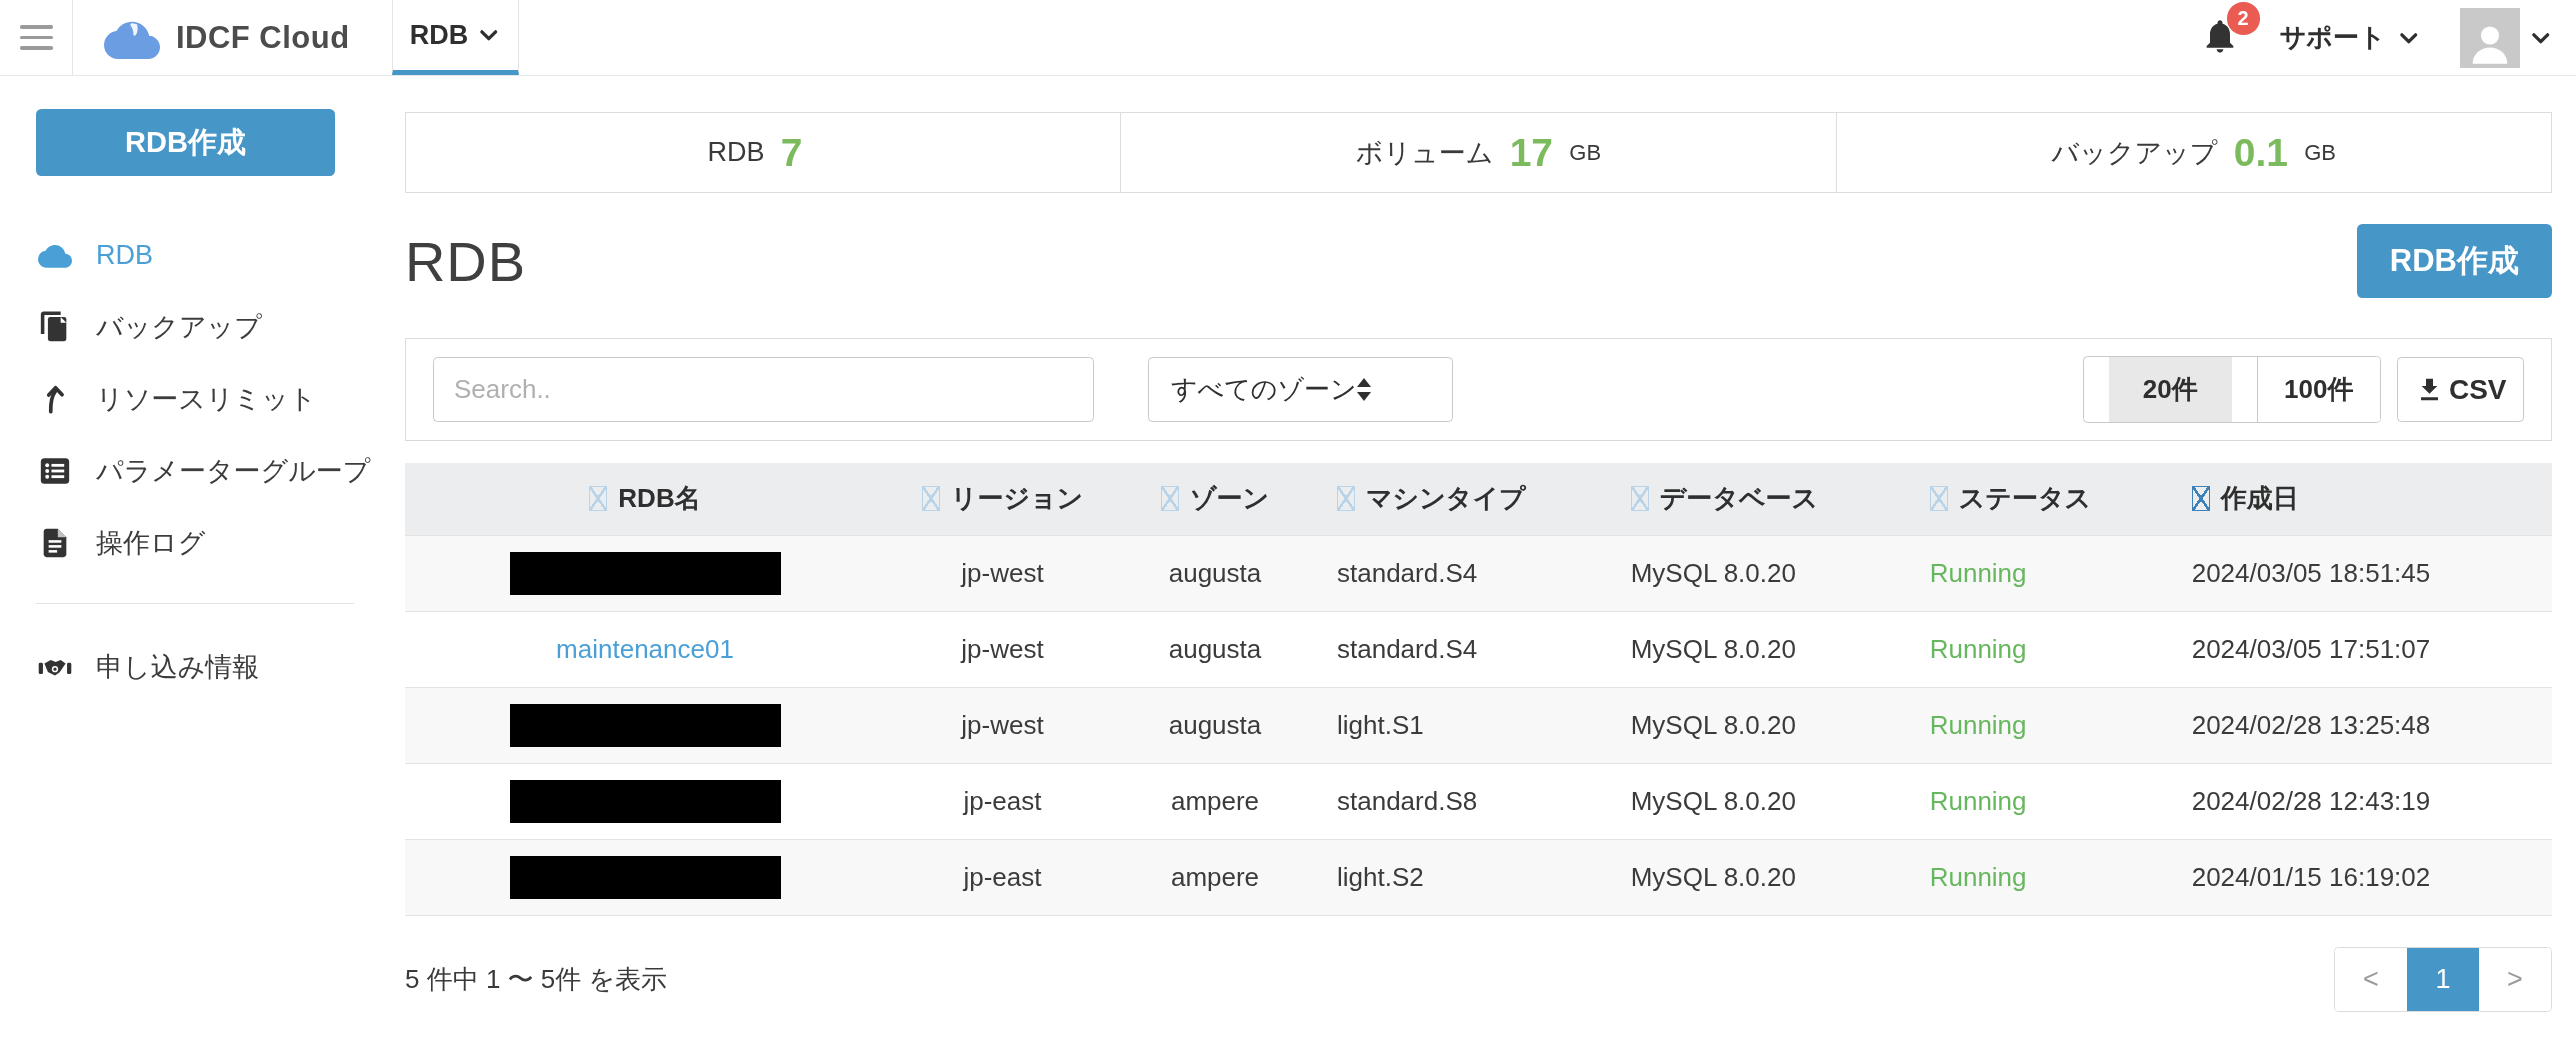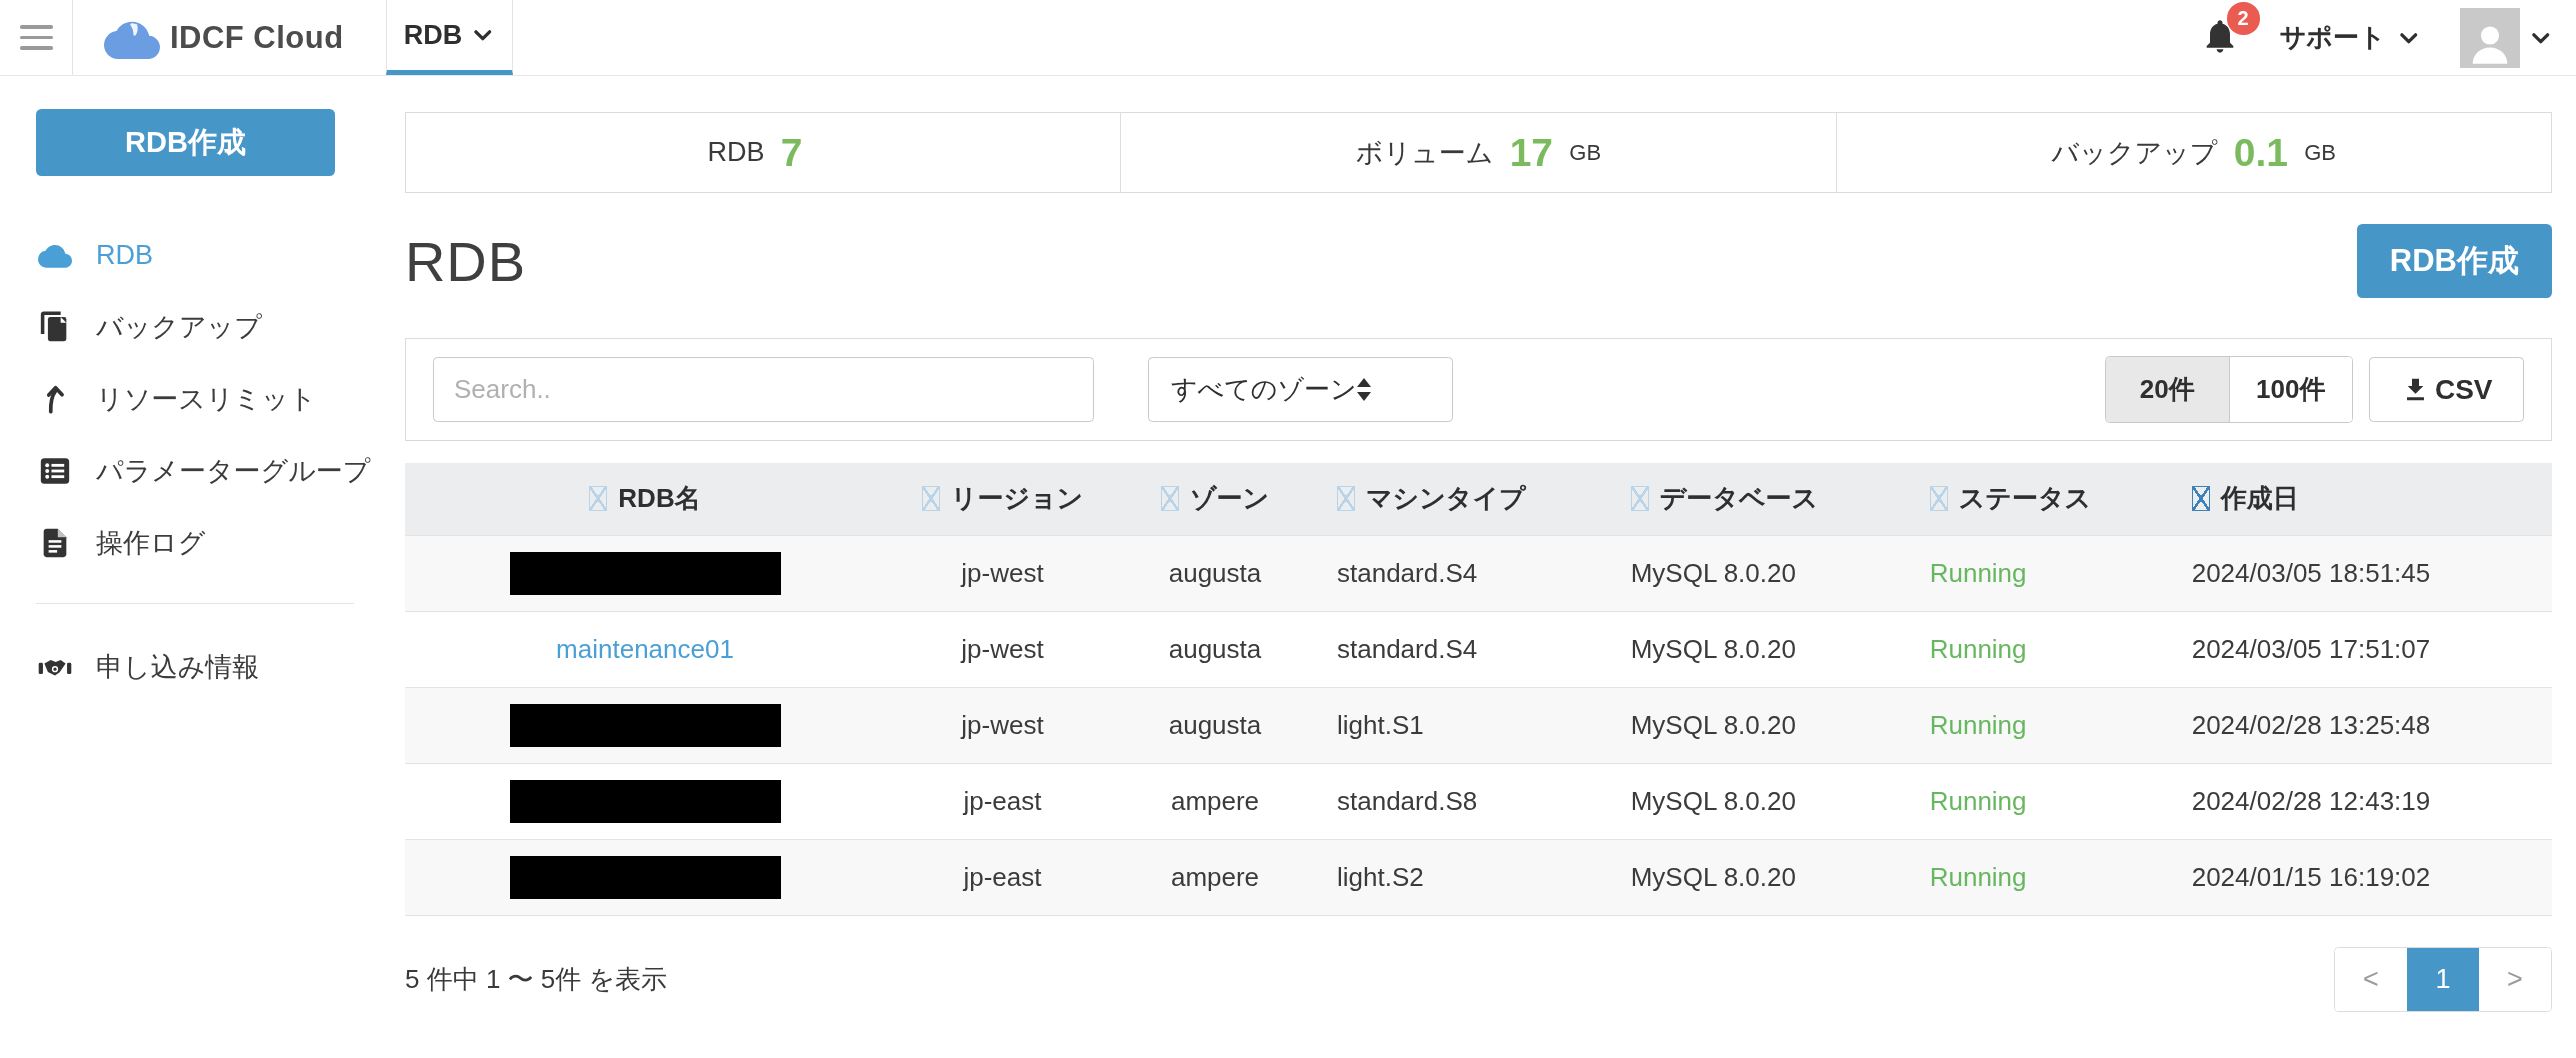--- a/index.html
+++ b/index.html
@@ -17,21 +17,21 @@
     --tofu-active:#3e80b8;
   }
   *{box-sizing:border-box;margin:0;padding:0;}
   html,body{width:2576px;height:1059px;overflow:hidden;background:#fff;
     font-family:"Liberation Sans","DejaVu Sans",sans-serif;color:var(--text);}
   
   .topbar{height:76px;display:flex;align-items:stretch;border-bottom:1.8px solid #e7e7e9;background:#fff;position:relative;}
   .hamburger{width:72px;display:flex;flex-direction:column;justify-content:center;align-items:center;gap:7.2px;cursor:pointer;}
   .hamburger span{display:block;width:33px;height:3.6px;border-radius:1.8px;background:#9a9a9a;}
   .vdiv{width:0.9px;background:#e3e3e3;}
-  .brand{display:flex;align-items:center;gap:10px;padding:0 42px 0 31px;}
+  .brand{display:flex;align-items:center;gap:16px;padding:0 42px 0 31px;}
   .brand svg{width:56px;height:42px;}
   .brand-name{font-size:31px;font-weight:700;color:#4c4c4c;letter-spacing:0.5px;}
   .service-tab{width:127px;display:flex;align-items:center;justify-content:center;gap:9px;
     border-left:0.9px solid #e3e3e3;border-right:0.9px solid #e3e3e3;border-bottom:5.4px solid var(--accent);
     font-size:27px;font-weight:700;color:#2f2f2f;cursor:pointer;}
   .chev{width:23.5px;height:23.5px;}
   .topbar-right{margin-left:auto;display:flex;align-items:center;gap:40px;padding-right:23.5px;}
   .bell{position:relative;cursor:pointer;}
   .bell svg{width:40px;height:40px;}
   .badge{position:absolute;top:-14.5px;right:-20px;min-width:33px;height:33px;border-radius:16.3px;background:var(--badge);
@@ -70,24 +70,24 @@
   .search-input::placeholder{color:#b0b0b0;}
   .zone-select{margin-left:54px;width:305px;height:65px;border:0.9px solid #c9c9c9;border-radius:4.5px;
     display:flex;align-items:center;padding:0 22px;font-size:26px;color:#2f2f2f;cursor:pointer;}
   .sel-arrows{display:flex;flex-direction:column;gap:4.5px;}
   .sel-arrows i{width:0;height:0;border-left:7.2px solid transparent;border-right:7.2px solid transparent;}
   .sel-arrows .up{border-bottom:9px solid #2f2f2f;}
   .sel-arrows .down{border-top:9px solid #2f2f2f;}
   .filter-right{margin-left:auto;display:flex;align-items:center;}
   .size-group{display:flex;border:0.9px solid #c9c9c9;border-radius:4.5px;overflow:hidden;}
   .size-btn{width:123px;height:65px;display:flex;align-items:center;justify-content:center;
-    font-size:26px;font-weight:700;color:#2f2f2f;background:#fff;cursor:pointer;}
+    font-size:26px;font-weight:700;color:#2f2f2f;background:#fff;cursor:pointer;margin-left:25px;}
   .size-btn.active{background:#e8e8e8;}
   .size-btn + .size-btn{border-left:0.9px solid #c9c9c9;}
-  .csv-btn{margin-left:16.3px;width:155px;height:65px;border:0.9px solid #c9c9c9;border-radius:4.5px;background:#fff;
+  .csv-btn{margin-left:16.3px;width:127px;height:65px;border:0.9px solid #c9c9c9;border-radius:4.5px;background:#fff;
     display:flex;align-items:center;justify-content:center;gap:5.4px;font-size:28px;font-weight:700;color:#2f2f2f;cursor:pointer;}
   .csv-btn svg{width:29px;height:29px;}
   
   table{width:100%;border-collapse:collapse;margin-top:22px;table-layout:fixed;}
   thead tr{background:var(--head-bg);height:72px;}
   th{font-size:26px;font-weight:700;color:#2f2f2f;white-space:nowrap;}
   tbody tr{height:76px;border-top:0.9px solid var(--row-border);border-bottom:0.9px solid var(--row-border);}
   tbody tr:nth-child(odd){background:var(--stripe);}
   td{font-size:26px;color:#3b3b3b;white-space:nowrap;overflow:hidden;}
   .c0{text-align:center;}

